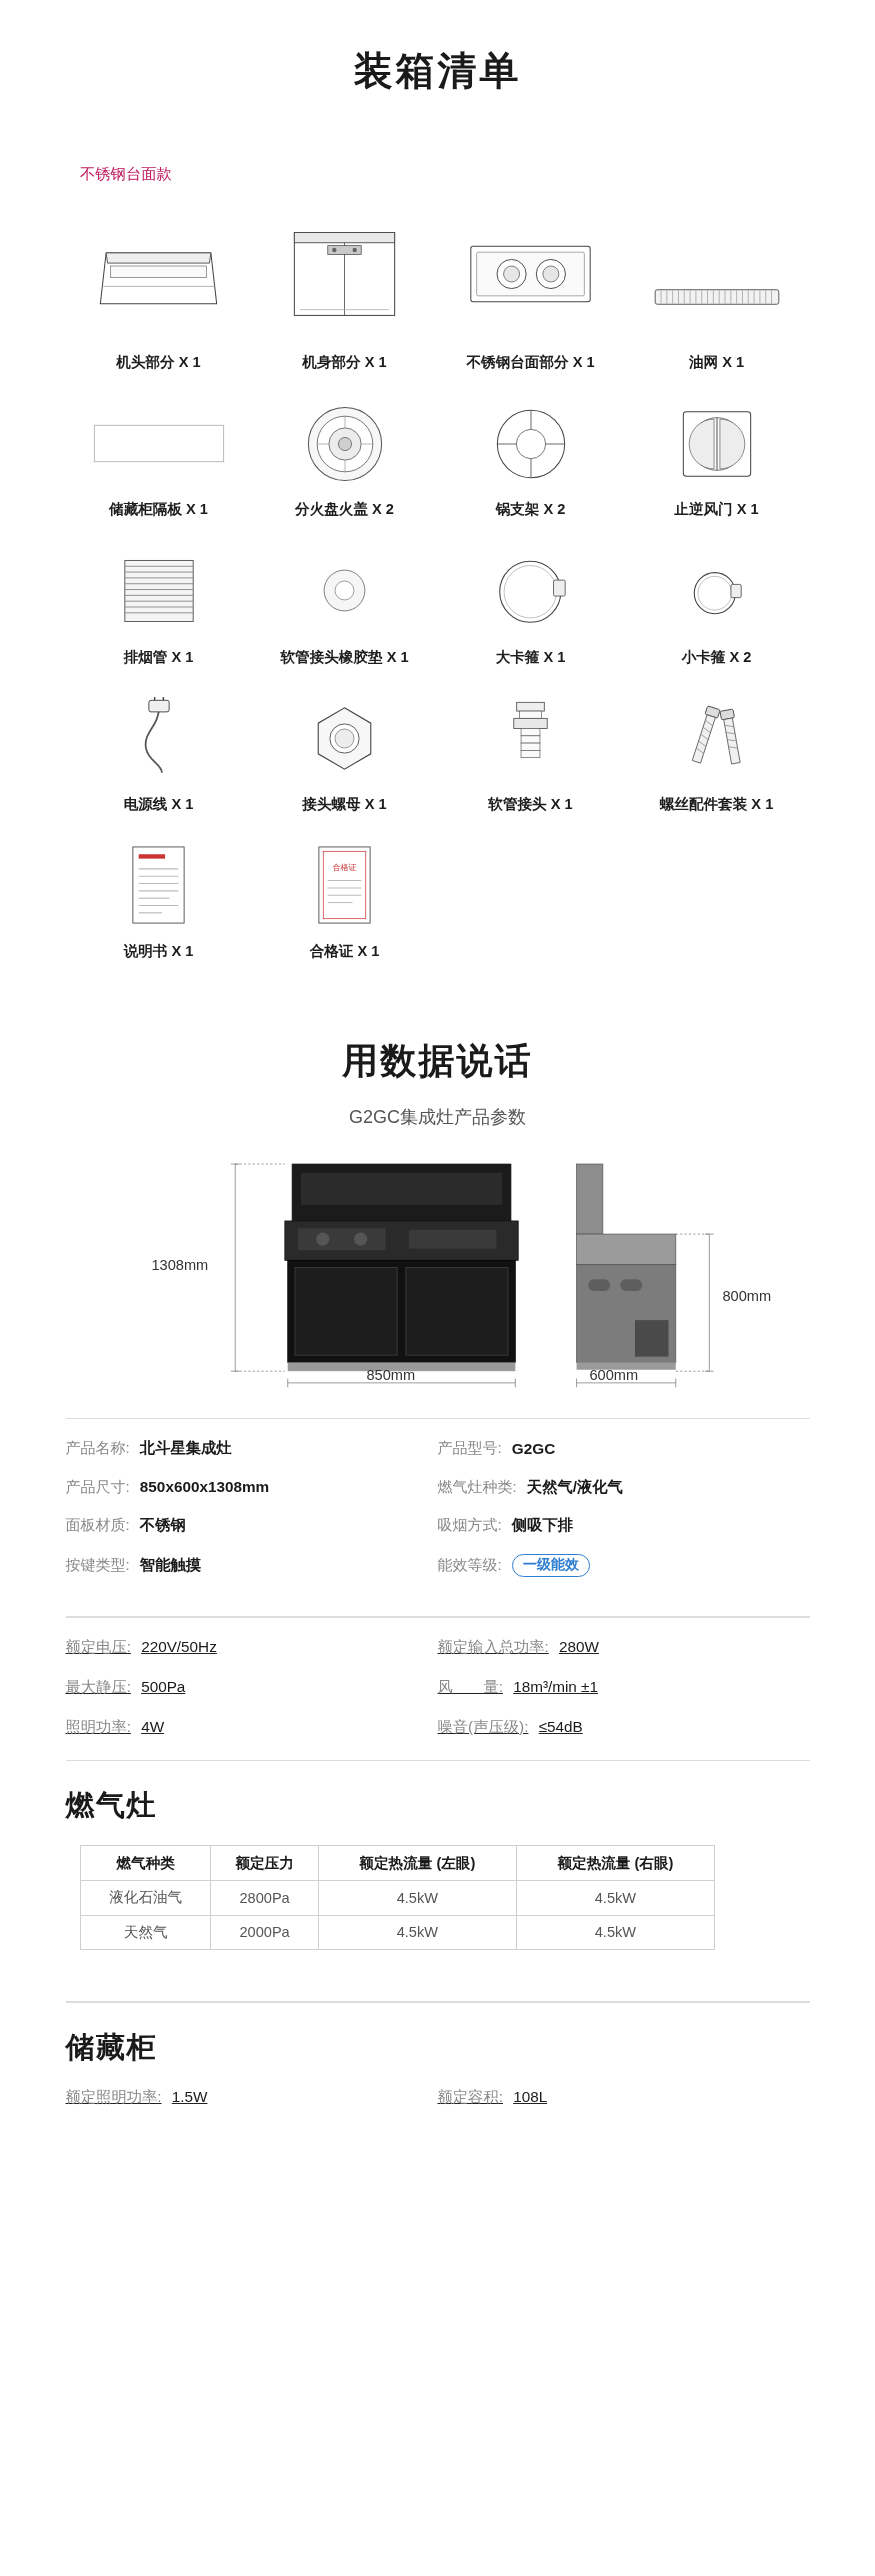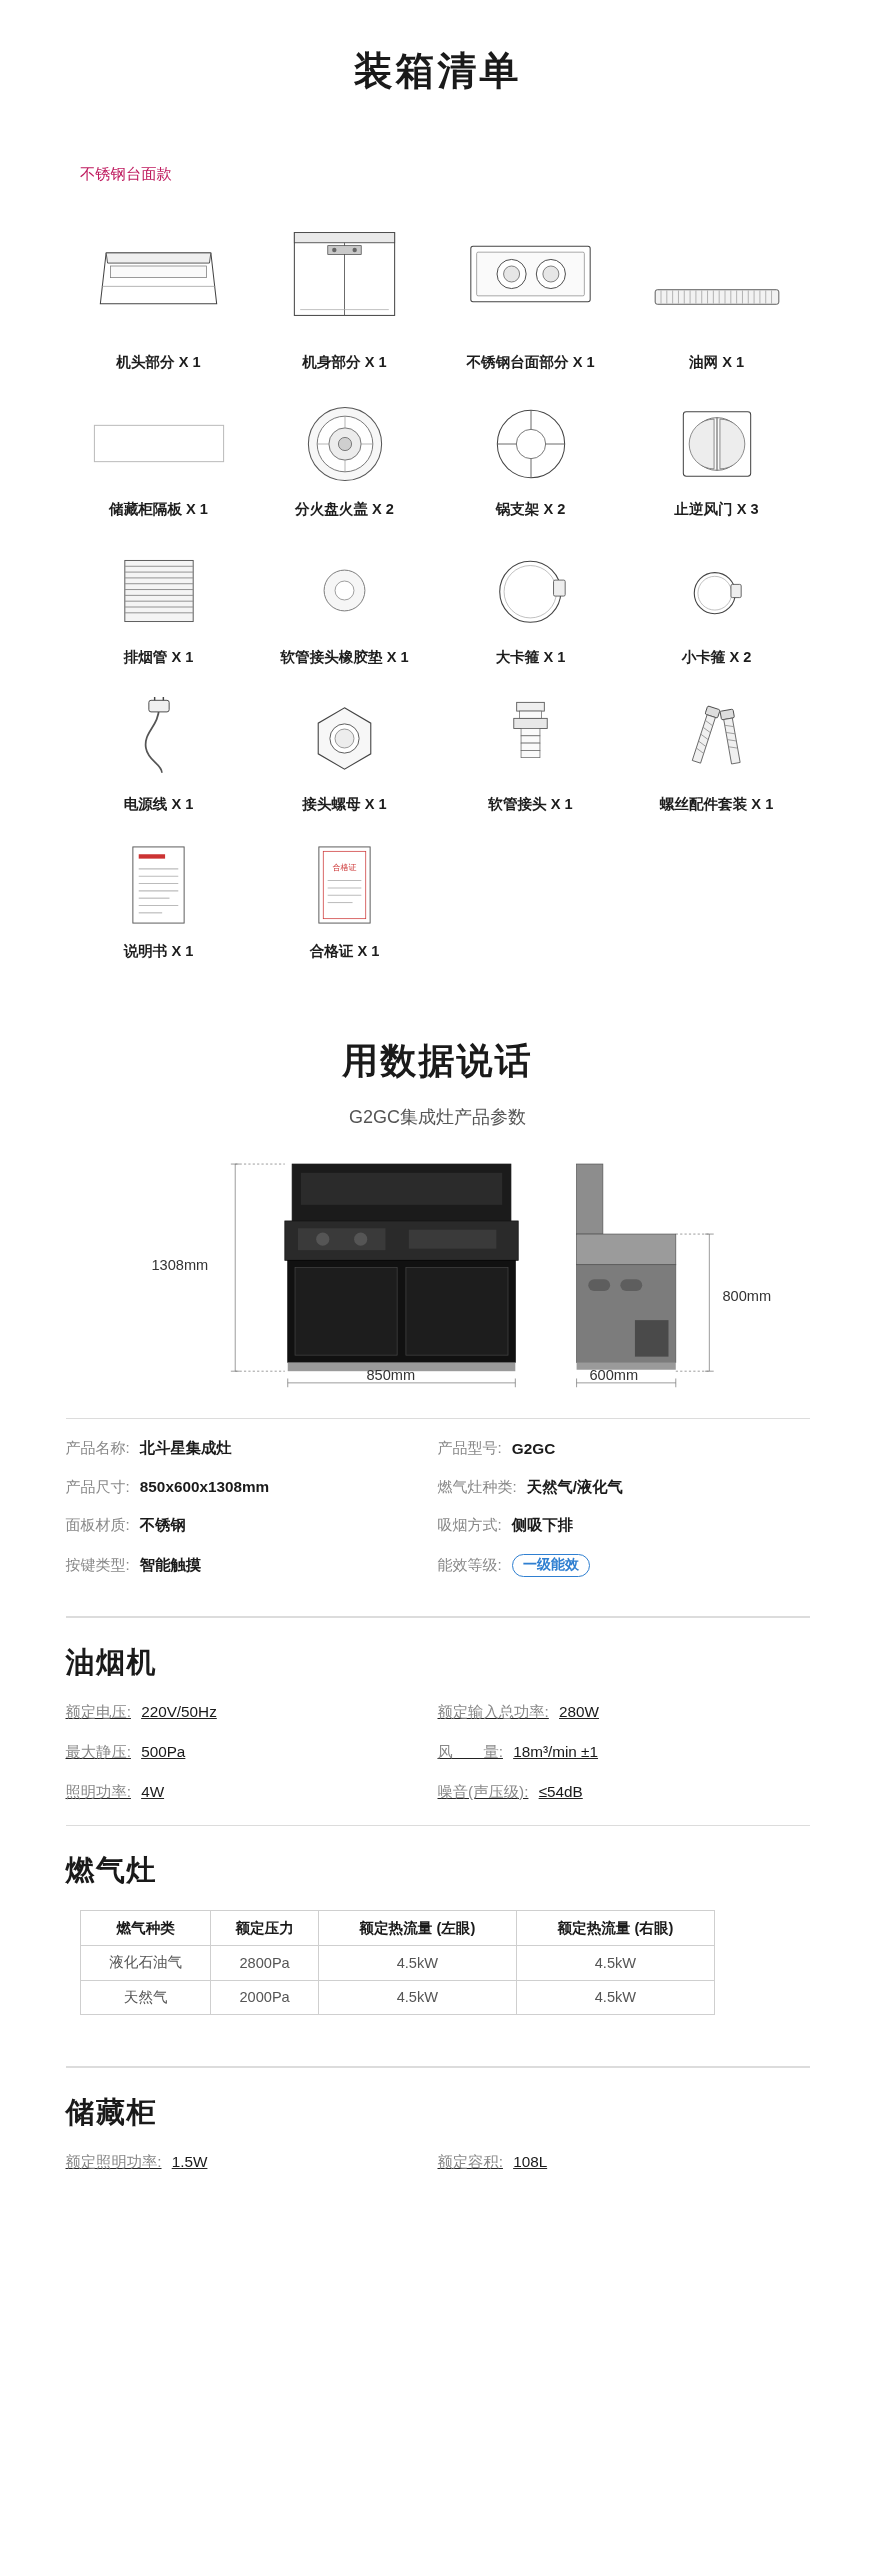--- a/index.html
+++ b/index.html
@@ -294,21 +294,21 @@
     <div class="cell small">
       <div class="art">
         <svg width="82" height="82" viewBox="0 0 112 112">
           <rect x="10" y="12" width="92" height="88" rx="4" fill="#fff" stroke="#444" stroke-width="1.4"></rect>
           <circle cx="56" cy="56" r="36" fill="#fafafa" stroke="#666" stroke-width="1.2"></circle>
           <path d="M52 22 A34 34 0 0 0 52 90 Z" fill="#ededed" stroke="#666" stroke-width="1"></path>
           <path d="M60 22 A34 34 0 0 1 60 90 Z" fill="#ededed" stroke="#666" stroke-width="1"></path>
           <line x1="56" y1="20" x2="56" y2="92" stroke="#555" stroke-width="1.4"></line>
         </svg>
       </div>
-      <div class="cap">止逆风门 X 3</div>
+      <div class="cap">止逆风门 X 1</div>
     </div>
 
     <div class="cell small">
       <div class="art">
         <svg width="80" height="76" viewBox="0 0 110 104">
           <rect x="8" y="10" width="94" height="84" fill="#f4f4f4" stroke="#555" stroke-width="1.3"></rect>
           <g stroke="#8d8d8d" stroke-width="1.3">
             <line x1="8" y1="18" x2="102" y2="18"></line>
               <line x1="8" y1="26" x2="102" y2="26"></line>
             <line x1="8" y1="34" x2="102" y2="34"></line>
@@ -559,21 +559,20 @@
       </div>
       <div class="spec-item">
         <span class="spec-key">能效等级:</span>
         <span class="badge">一级能效</span>
       </div>
     </div>
   </div>
 
   <div class="rule"></div>
 
-  <div class="sec-head">油烟机</div>
   <div class="kv-grid">
     <div class="kv-row">
       <div class="kv-item">
         <span class="kv-key">额定电压:</span>
         <span class="kv-val">220V/50Hz</span>
       </div>
       <div class="kv-item">
         <span class="kv-key">额定输入总功率:</span>
         <span class="kv-val">280W</span>
       </div>

